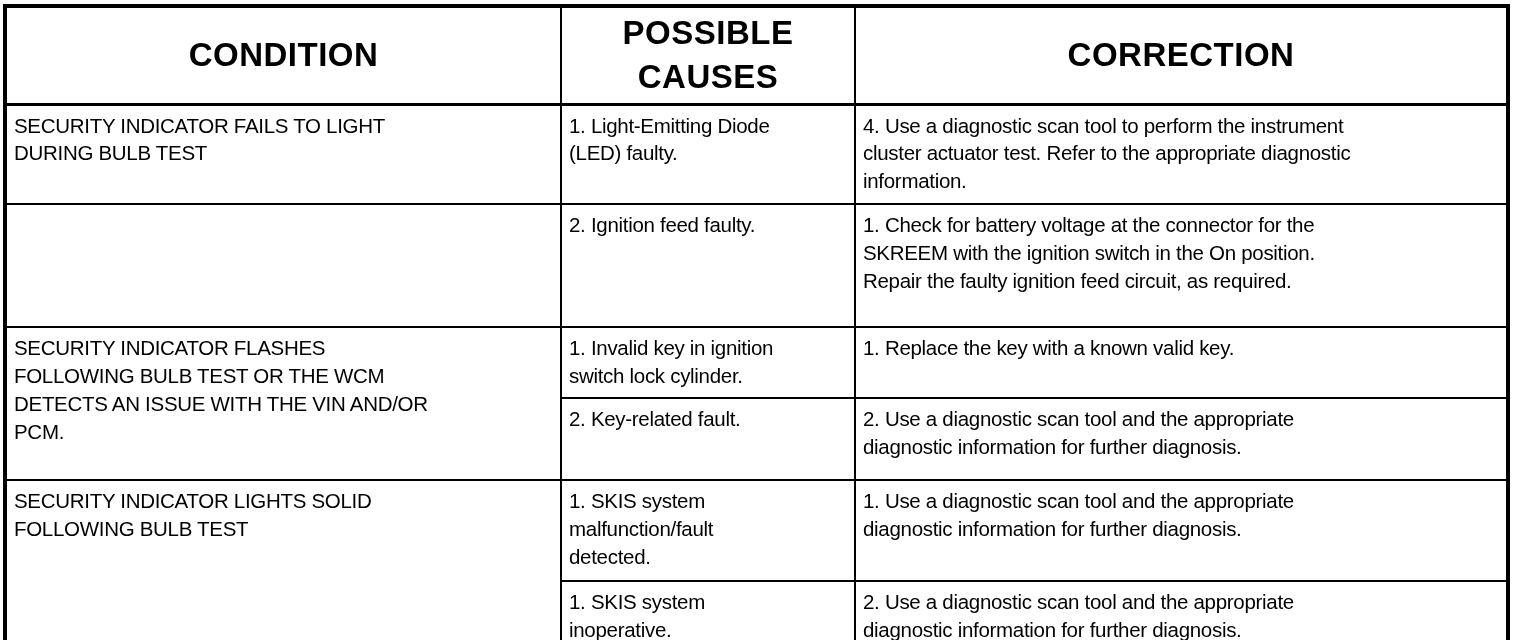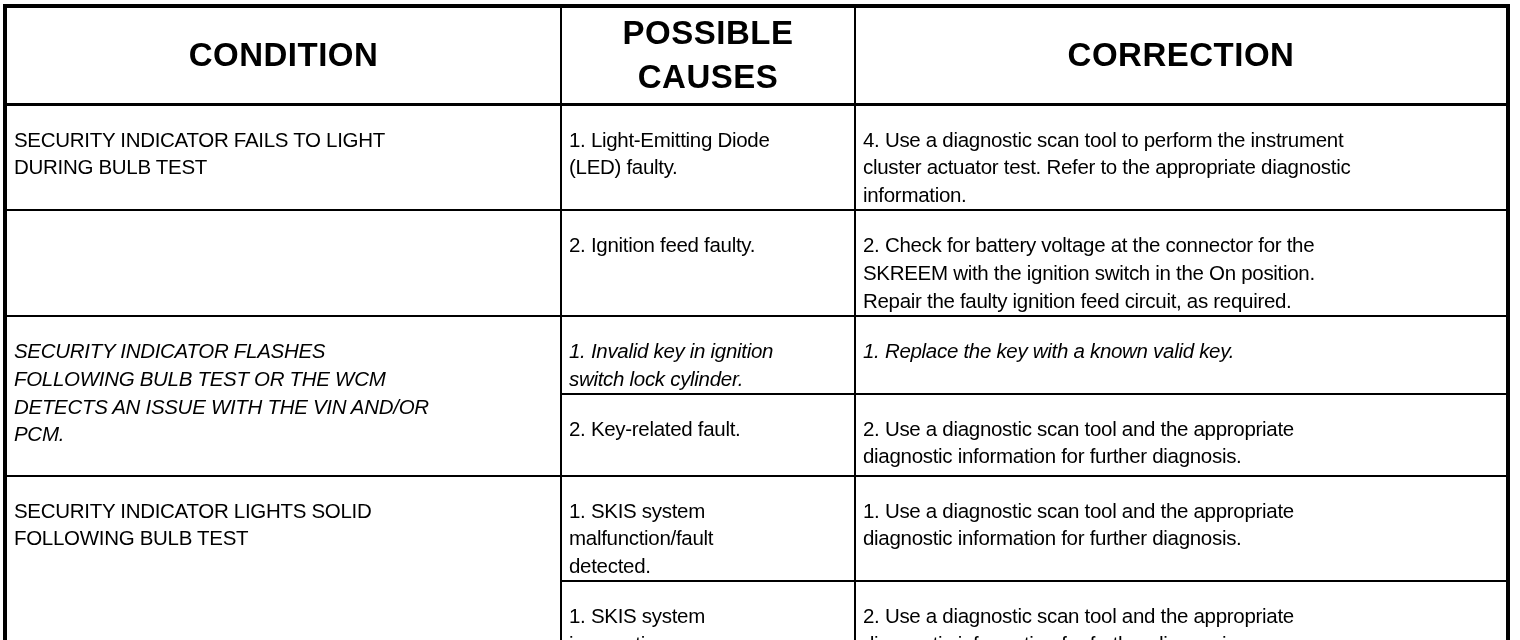--- a/index.html
+++ b/index.html
@@ -42,29 +42,29 @@
     font-weight: bold;
     line-height: 1.35;
     text-align: center;
     vertical-align: middle;
     padding: 2px 4px;
     letter-spacing: 0.5px;
   }
   table.diag td {
     font-size: 20.5px;
     line-height: 1.36;
-    padding: 20px 8px 0 7px;
+    padding: 6px 8px 0 7px;
     letter-spacing: -0.3px;
   }
   td.cond { padding-left: 6px; }
   
   tr.h-header { height: 98px; }
   tr.h-r1 { height: 100px; }
-  tr.h-r2 { height: 101px; }
-  tr.h-r3 { height: 71px; font-style: italic; }
+  tr.h-r2 { height: 123px; }
+  tr.h-r3 { height: 71px; }
   tr.h-r4 { height: 82px; }
   tr.h-r5 { height: 101px; }
   tr.h-r6 { height: 68px; }
 </style>
 </head>
 <body>
 
 <div class="page">
   <table class="diag">
     <colgroup>
@@ -86,21 +86,21 @@
 DURING BULB TEST</td>
         <td class="cause">1. Light-Emitting Diode
 (LED) faulty.</td>
         <td class="corr">4. Use a diagnostic scan tool to perform the instrument
 cluster actuator test. Refer to the appropriate diagnostic
 information.</td>
       </tr>
       <tr class="h-r2">
         <td class="cond"></td>
         <td class="cause">2. Ignition feed faulty.</td>
-        <td class="corr">2. Check for battery voltage at the connector for the
+        <td class="corr">1. Check for battery voltage at the connector for the
 SKREEM with the ignition switch in the On position.
 Repair the faulty ignition feed circuit, as required.</td>
       </tr>
       <tr class="h-r3">
         <td class="cond" rowspan="2">SECURITY INDICATOR FLASHES
 FOLLOWING BULB TEST OR THE WCM
 DETECTS AN ISSUE WITH THE VIN AND/OR
 PCM.</td>
         <td class="cause">1. Invalid key in ignition
 switch lock cylinder.</td>

